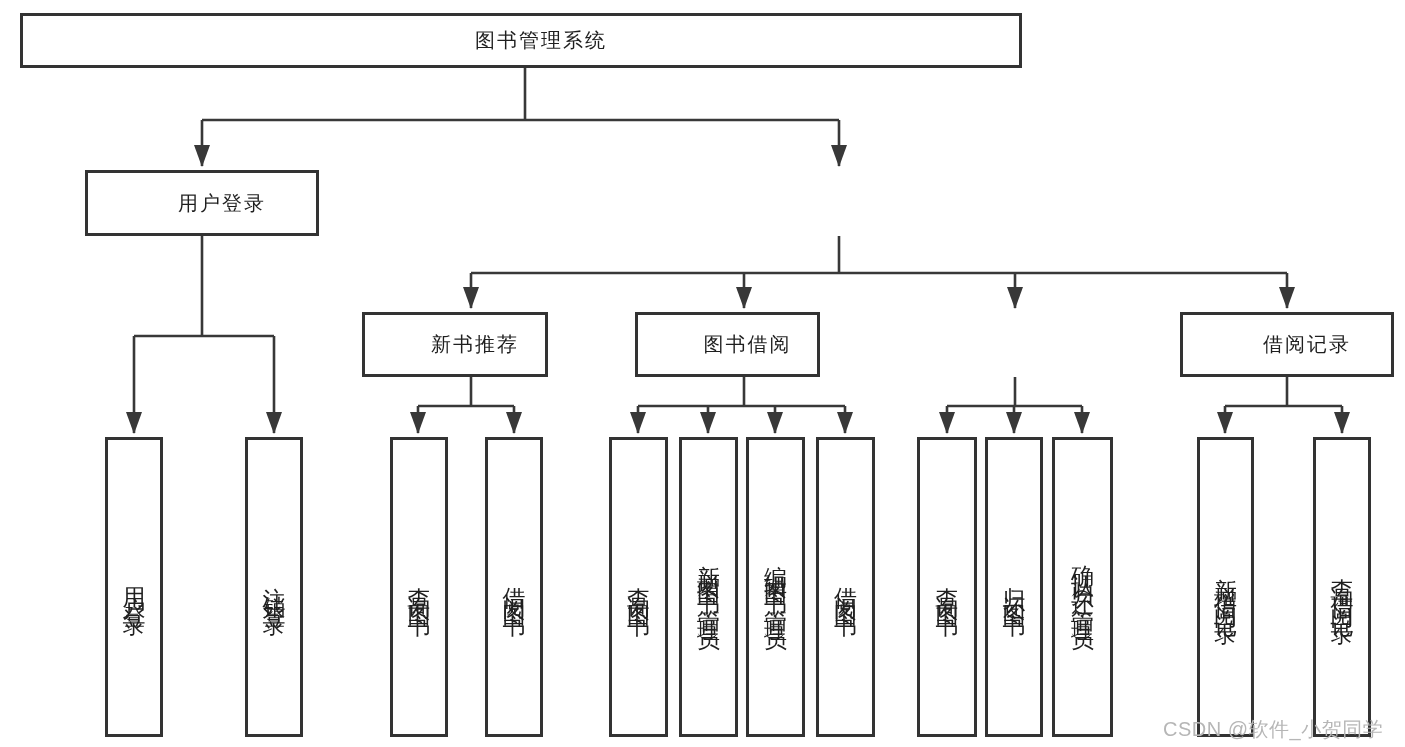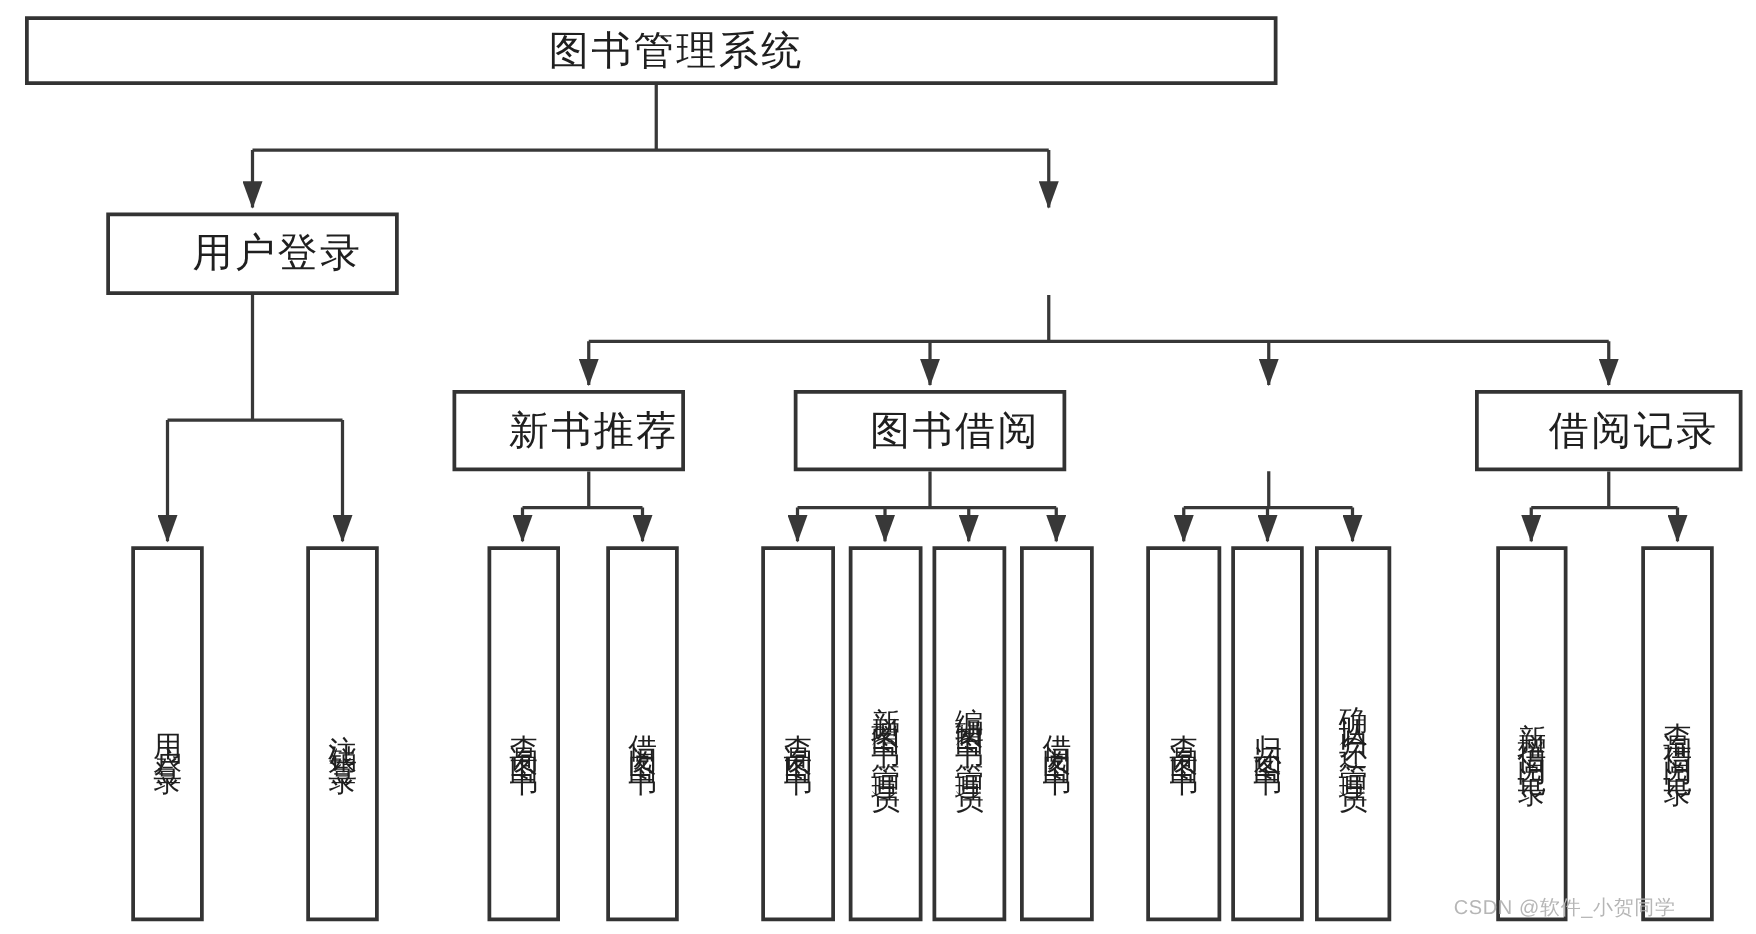--- a/index.html
+++ b/index.html
@@ -23,34 +23,34 @@
   .ln { stroke: var(--line); stroke-width: 2.6; fill: none; }
   .node {
     position: absolute;
     border: 3px solid var(--border);
     background: #fff;
     color: var(--text);
     display: flex;
     align-items: center;
     justify-content: center;
   }
-  .hbox { font-size: 32px; letter-spacing: 2px; padding-left: 40px; }
+  .hbox { font-size: 20px; letter-spacing: 2px; padding-left: 40px; }
   .vbox span {
     writing-mode: vertical-rl;
     text-orientation: mixed;
     font-size: 23px;
     letter-spacing: 9px;
     line-height: 1;
     white-space: nowrap;
   }
   .watermark {
     position: absolute;
     left: 1163px;
     top: 716px;
-    font-size: 16px;
+    font-size: 20px;
     letter-spacing: 0.5px;
     color: var(--watermark);
     white-space: nowrap;
   }
 </style>
 </head>
 <body>
 
 <div id="canvas">
 
@@ -113,21 +113,21 @@
     <span>图书管理系统</span>
   </div>
 
   <div class="node hbox" style="left:85px; top:170px; width:234px; height:66px;">
     <span>用户登录</span>
   </div>
 
   <div class="node hbox" style="left:362px; top:312px; width:186px; height:65px;">
     <span>新书推荐</span>
   </div>
-  <div class="node hbox" style="left:635px; top:312px; width:218px; height:65px;">
+  <div class="node hbox" style="left:635px; top:312px; width:185px; height:65px;">
     <span>图书借阅</span>
   </div>
   <div class="node hbox" style="left:1180px; top:312px; width:214px; height:65px;">
     <span>借阅记录</span>
   </div>
 
   <div class="node vbox" style="left:105px; top:437px; width:58px; height:300px;">
     <span>用户登录</span>
   </div>
   <div class="node vbox" style="left:245px; top:437px; width:58px; height:300px;">

